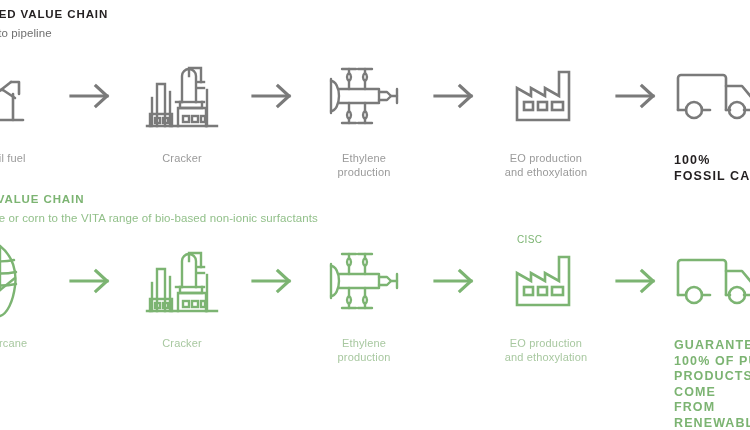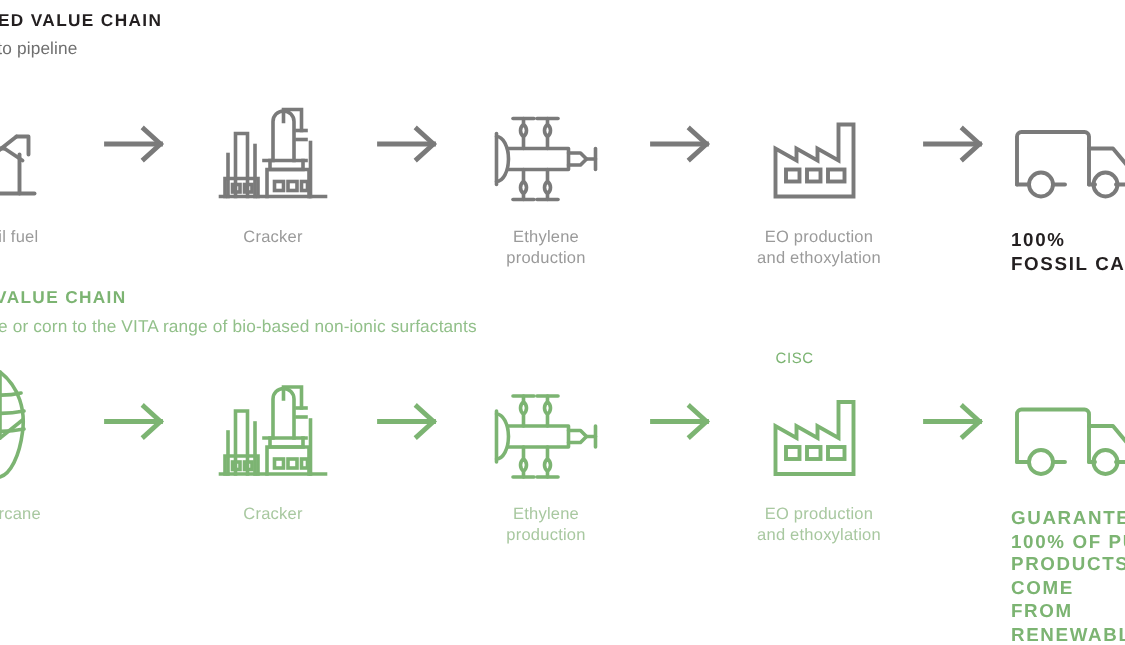--- a/index.html
+++ b/index.html
@@ -79,21 +79,21 @@
     width: 62px;
     height: 82px;
     display: flex;
     align-items: center;
     justify-content: center;
   }
 
   .icon-box {
     height: 82px;
     display: flex;
-    align-items: flex-end;
+    align-items: center;
     justify-content: center;
     position: relative;
   }
 
   .stage-label {
     margin-top: 14px;
     font-size: 11px;
     line-height: 14px;
     text-align: center;
     letter-spacing: 0.15px;

